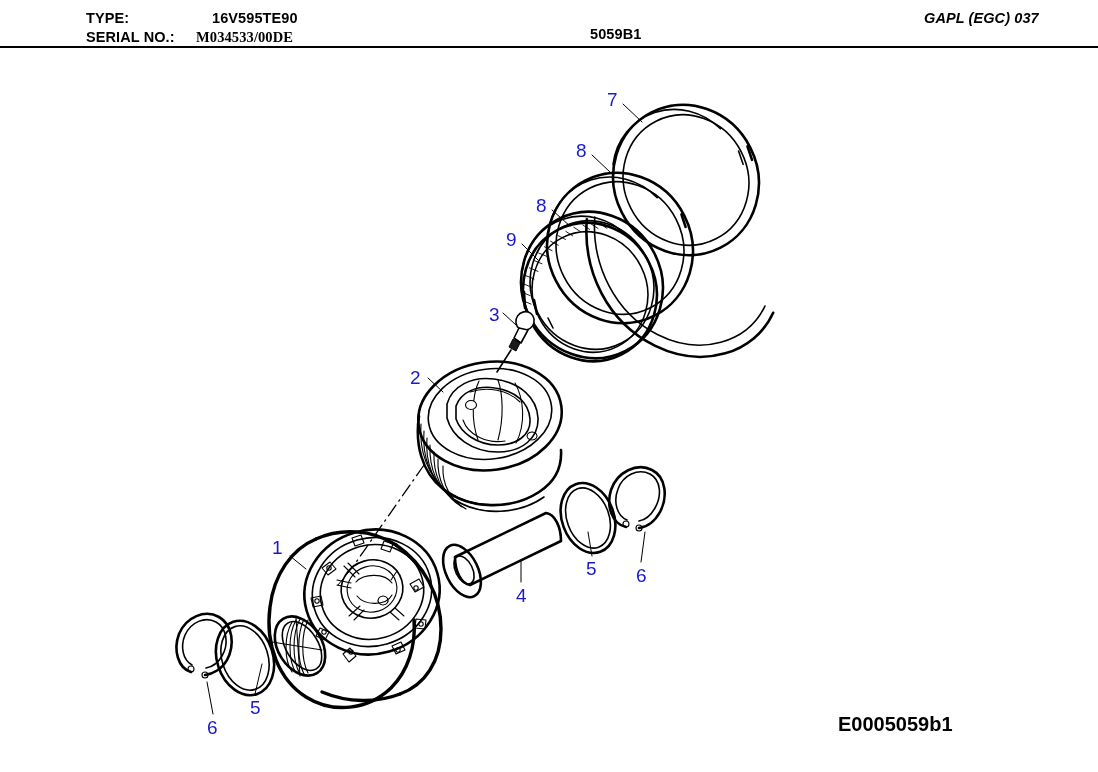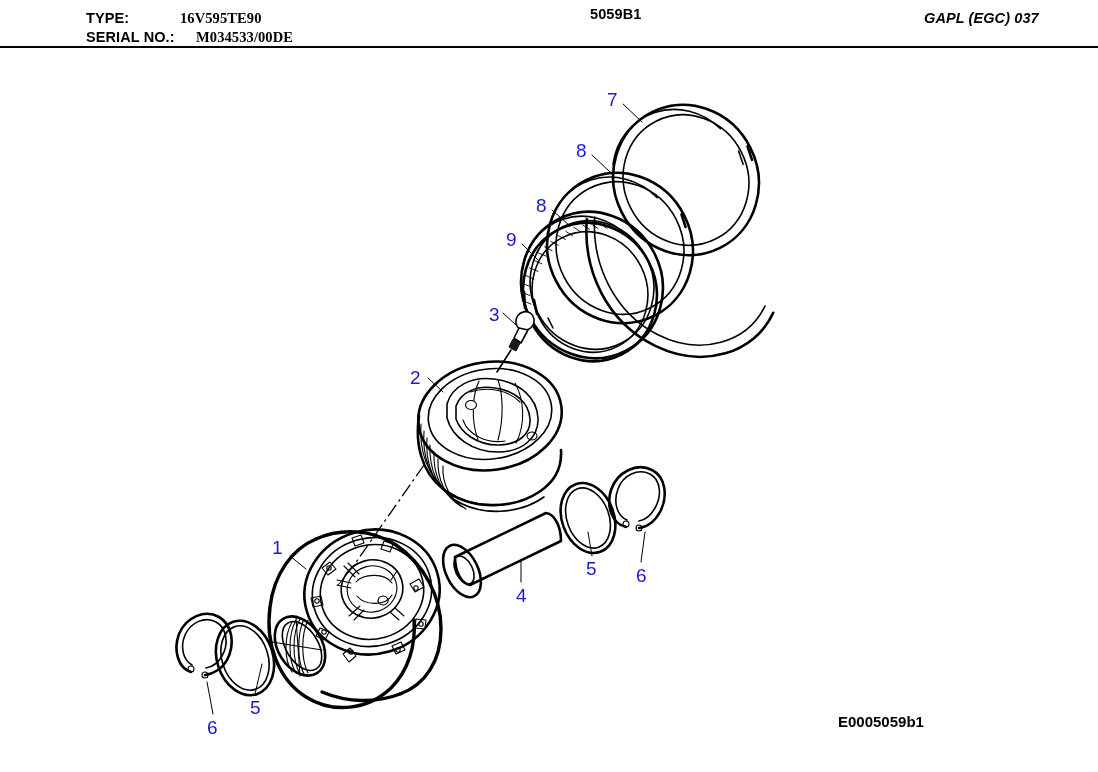--- a/index.html
+++ b/index.html
@@ -27,24 +27,24 @@
   .hdr-label, .hdr-value, .hdr-center, .hdr-right {
     position: absolute;
     font-family: "Liberation Sans", sans-serif;
     font-size: 14.5px;
     font-weight: 700;
     letter-spacing: 0.1px;
     white-space: nowrap;
     color: #000;
   }
   #hdr-type-label   { left: 62px;  top: 10px; }
-  #hdr-type-value   { left: 156px; top: 10px; font-family: Liberation Serif, serif; }
+  #hdr-type-value   { left: 188px; top: 10px; }
   #hdr-serial-label { left: 62px;  top: 29px; }
   #hdr-serial-value { left: 172px; top: 29px; font-family: Liberation Serif, serif; }
-  #hdr-center       { left: 566px; top: 6px; }
+  #hdr-center       { left: 566px; top: 26px; }
   #hdr-right        { left: 900px; top: 10px; font-style: italic; }
 
   #header-rule {
     position: absolute;
     left: 0;
     top: 46px;
     width: 1098px;
     height: 2px;
     background: #000;
   }
@@ -56,21 +56,21 @@
     width: 1098px;
     height: 772px;
   }
 
   
   #footer-code {
     position: absolute;
     left: 838px;
     top: 713px;
     font-family: "Liberation Sans", sans-serif;
-    font-size: 15px;
+    font-size: 20px;
     font-weight: 700;
     color: #000;
     white-space: nowrap;
   }
 
   
   .callout {
     position: absolute;
     font-family: "Liberation Sans", sans-serif;
     font-size: 19px;

